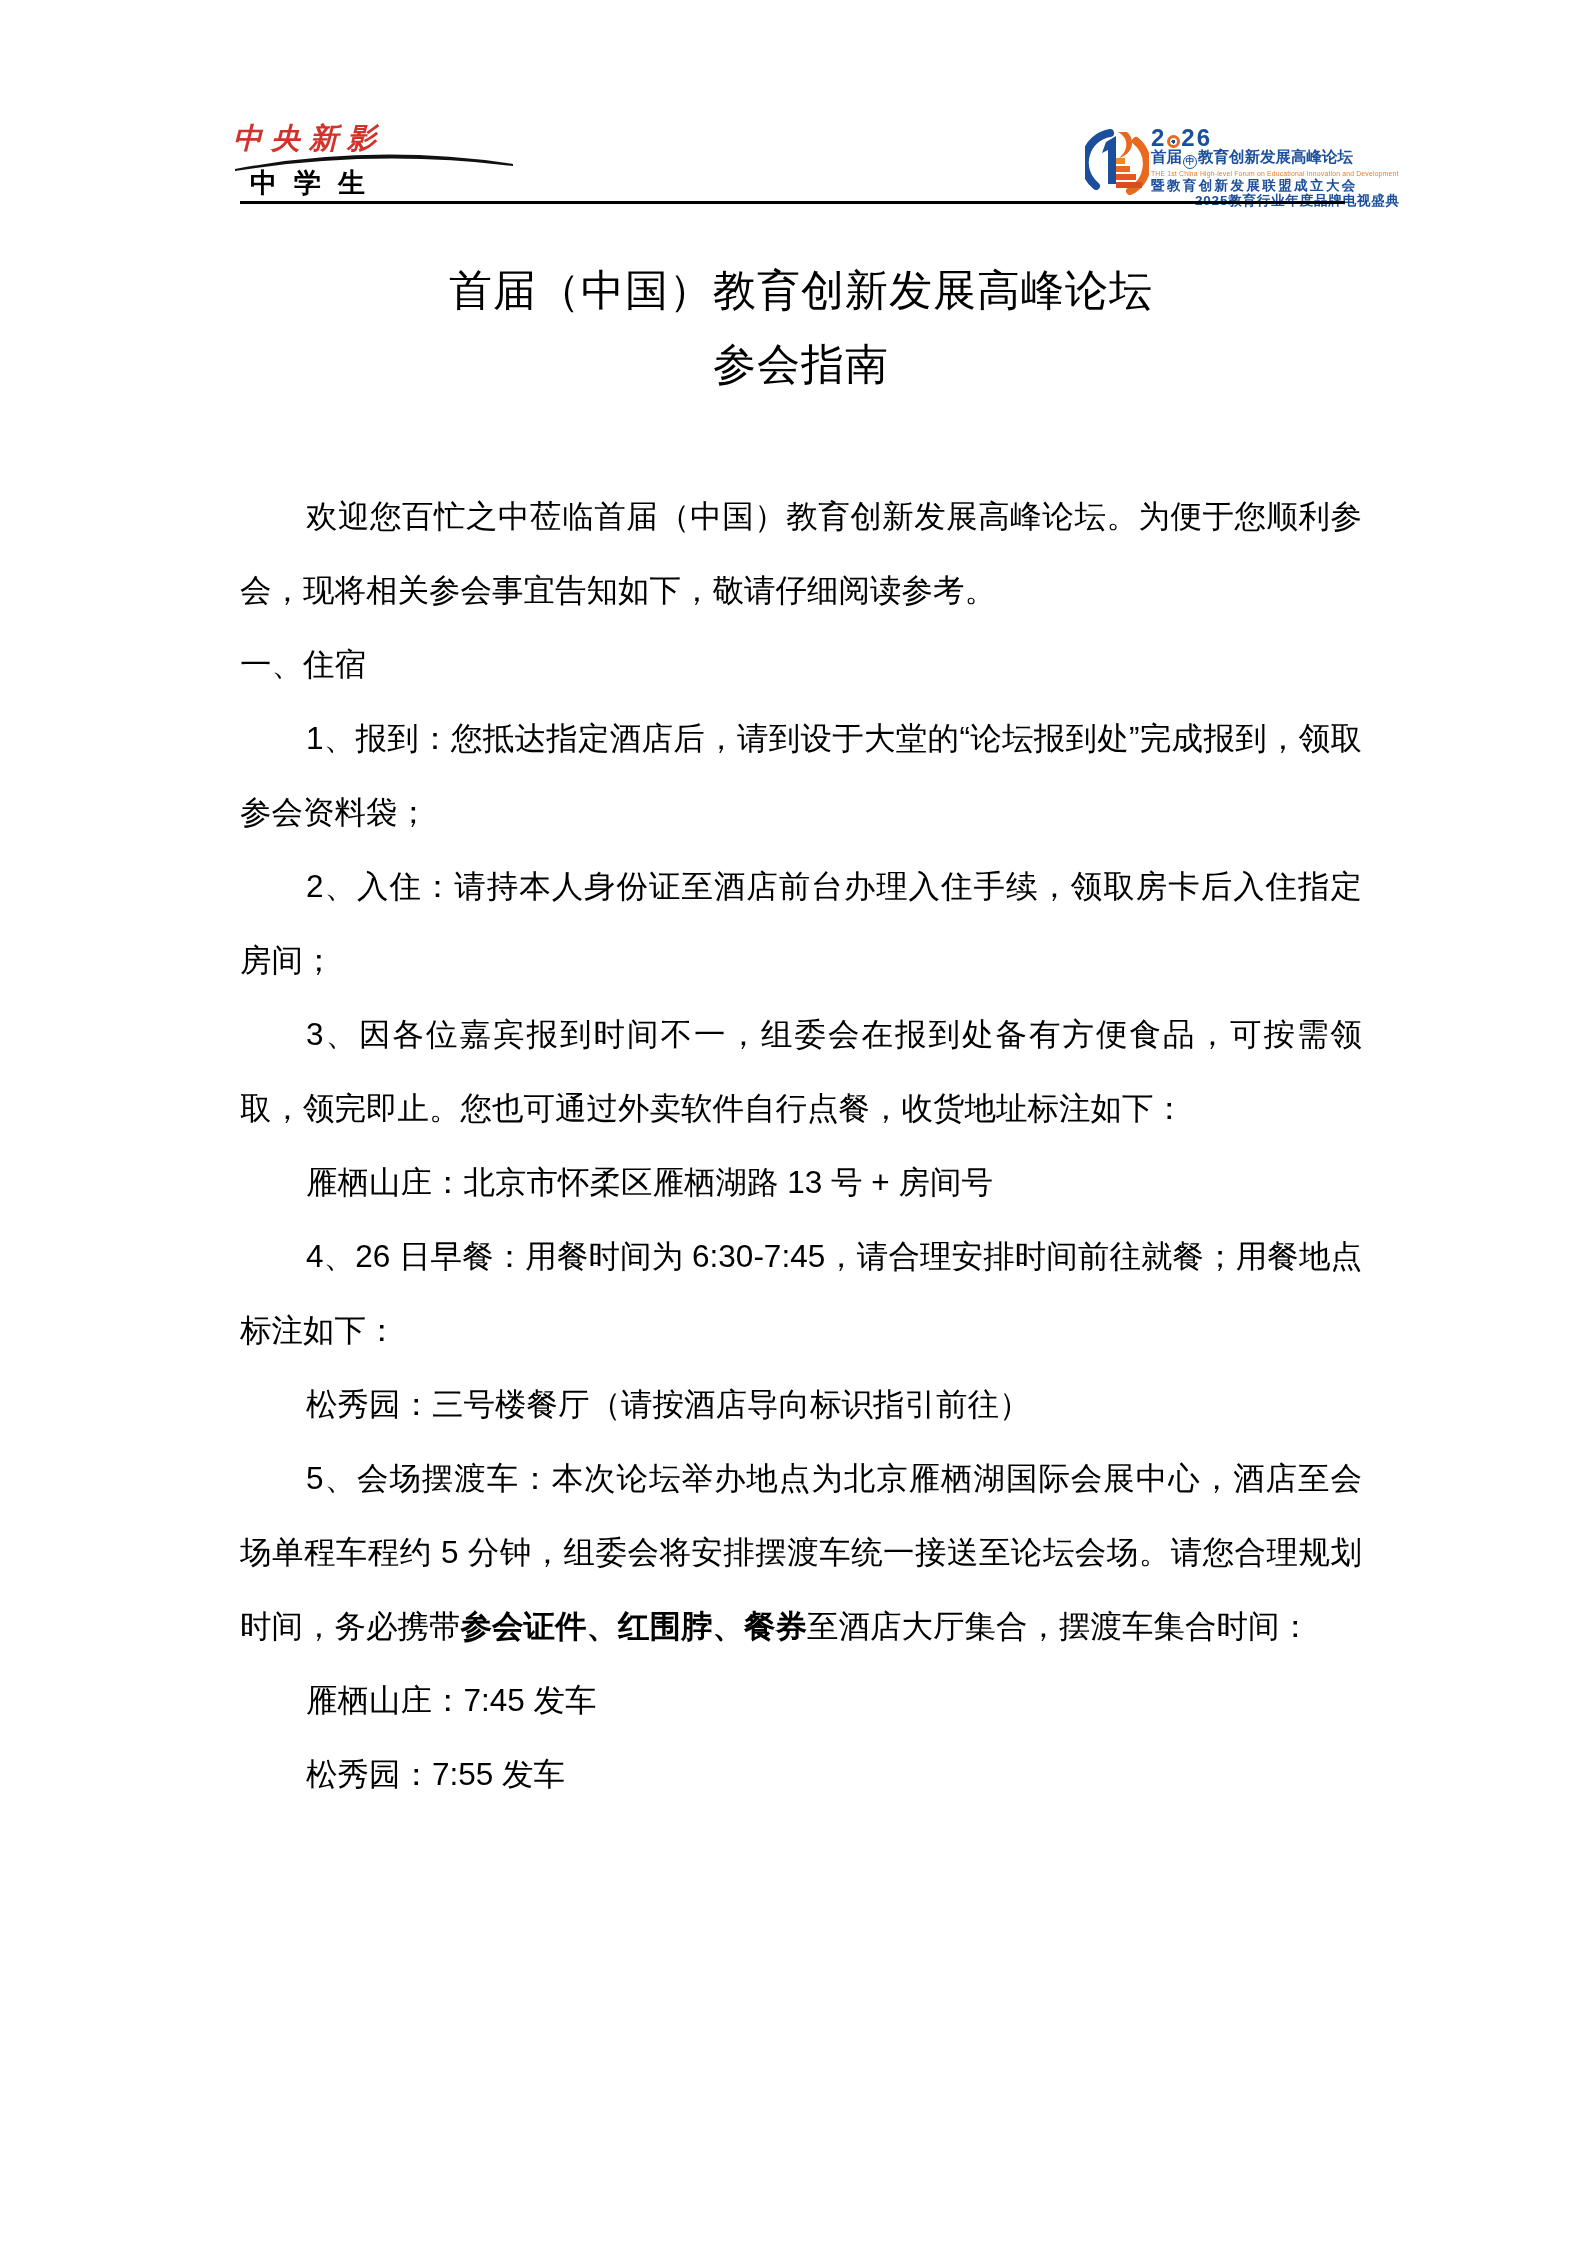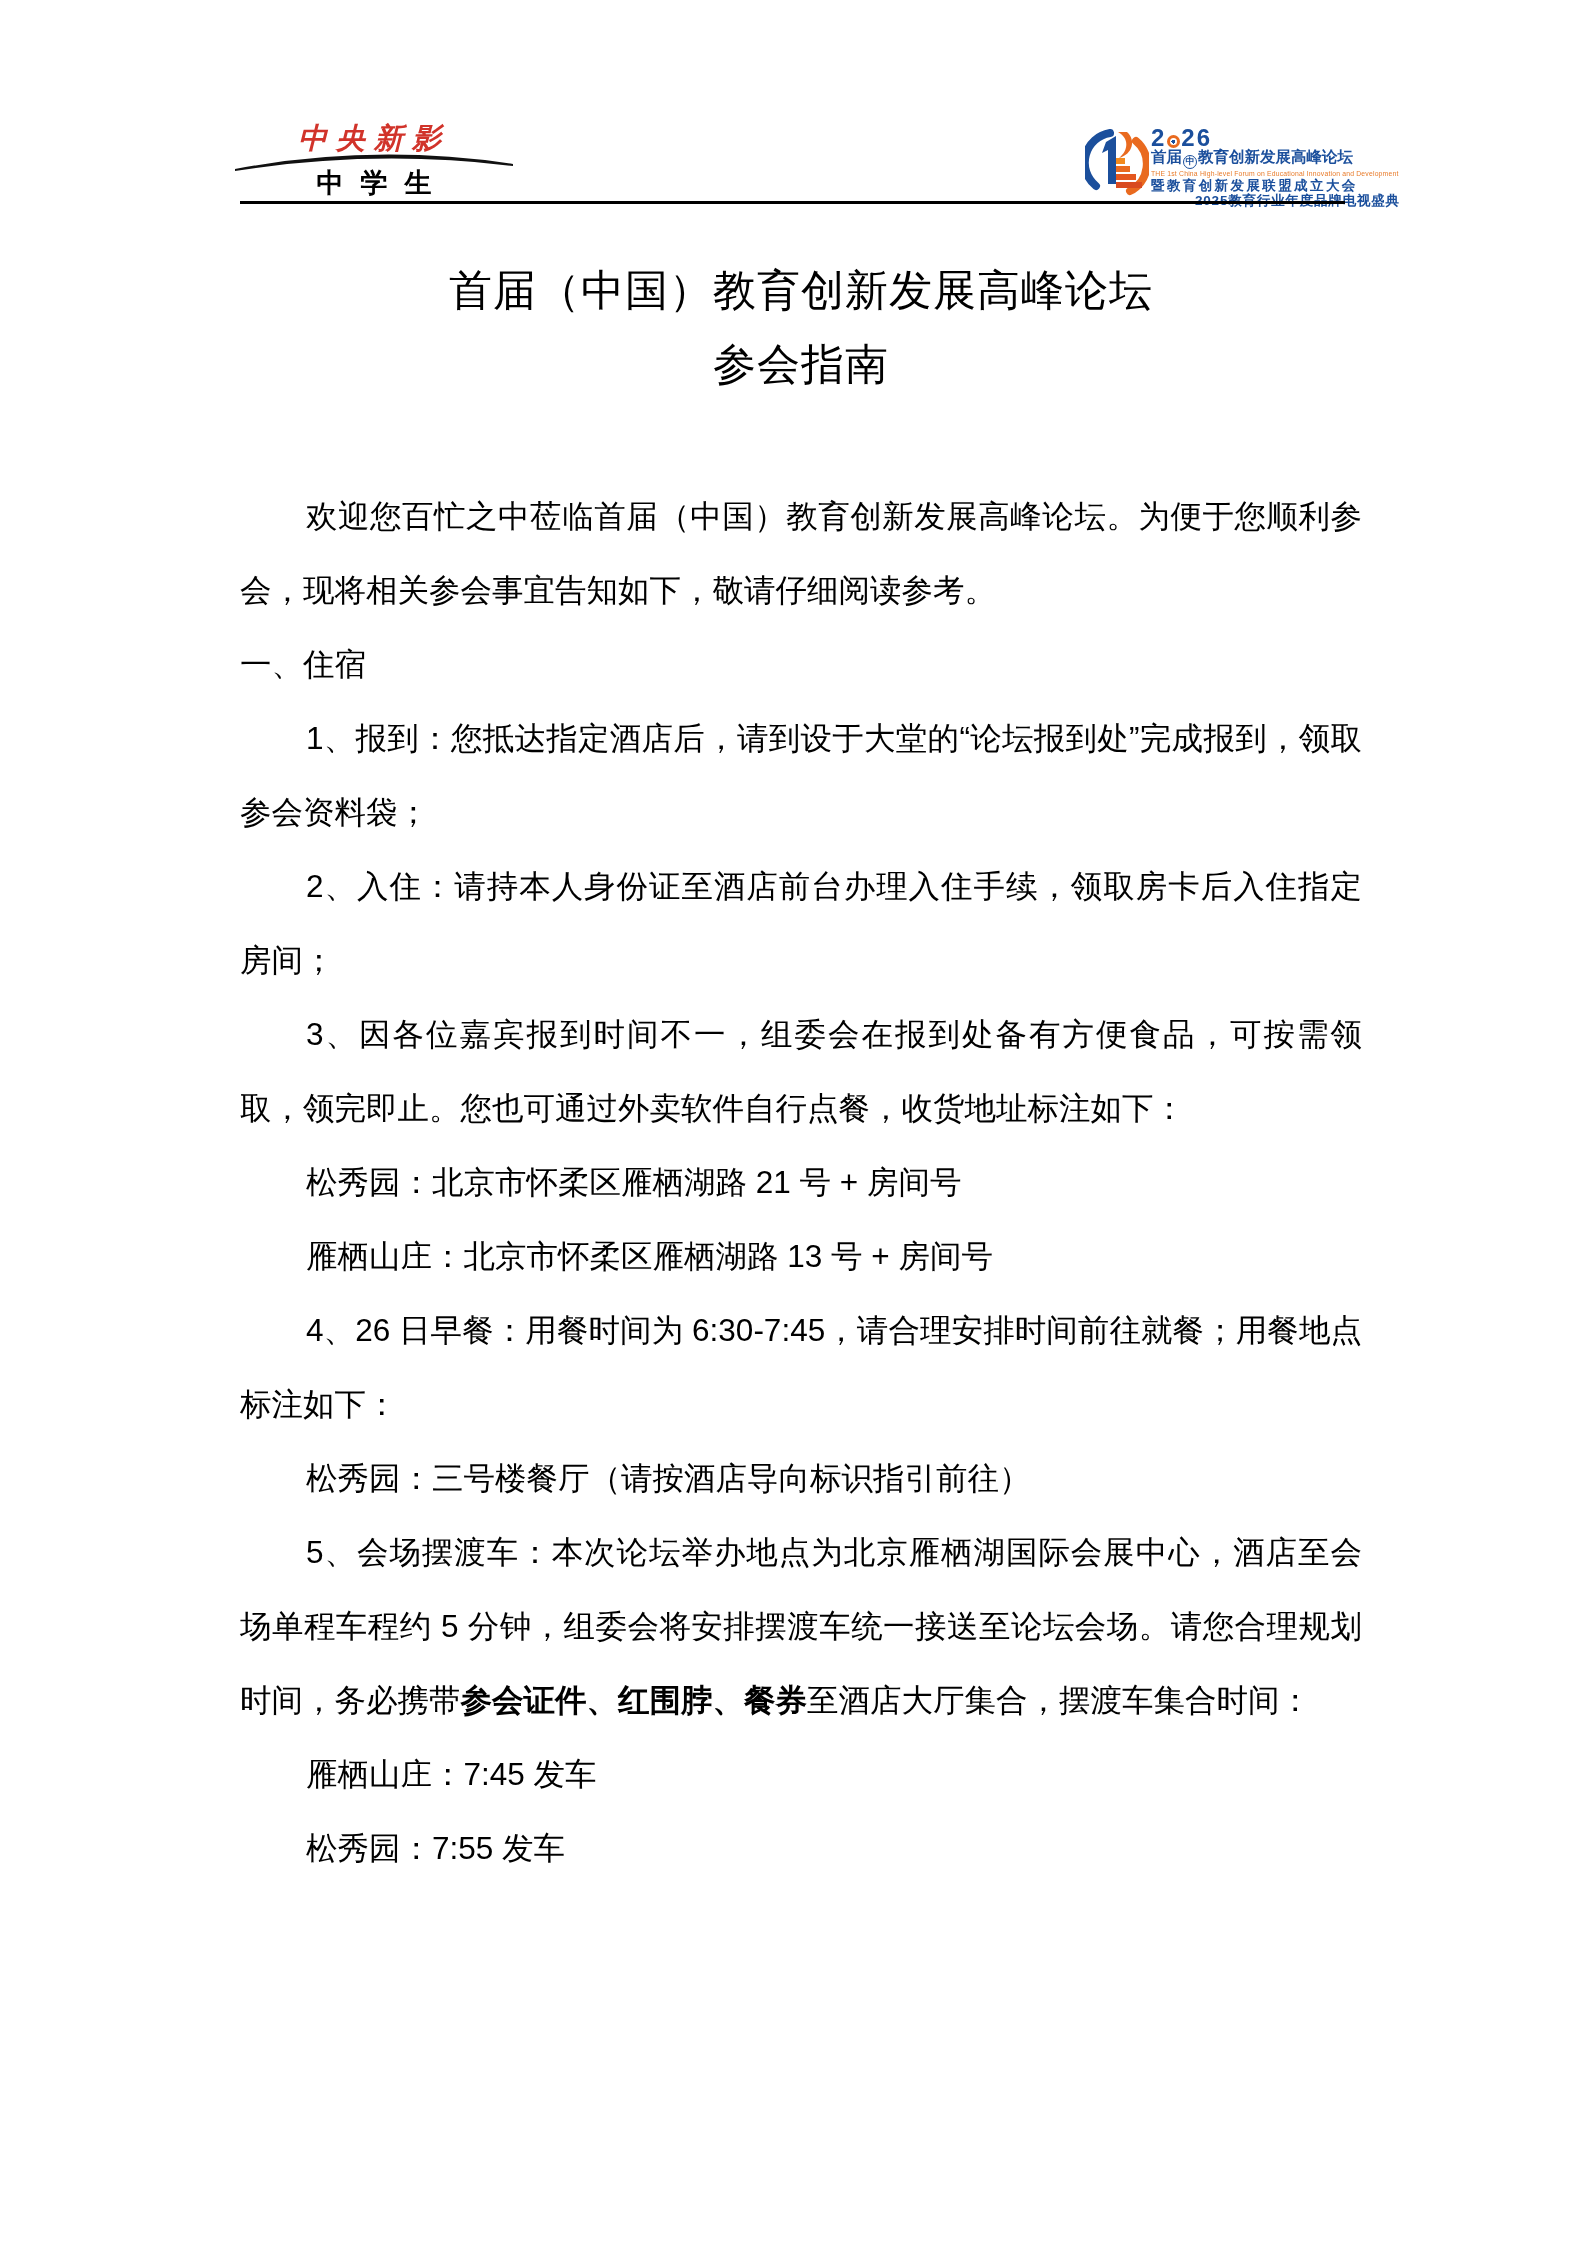--- a/index.html
+++ b/index.html
@@ -7,21 +7,21 @@
     position:relative;
     width:1587px; height:2245px;
     margin:0 auto;
     background:#ffffff;
     overflow:hidden;
     color:#000;
     font-family:"Liberation Sans","DejaVu Sans",sans-serif;
   }
 
   
-  .logo-left { position:absolute; left:233px; top:122px; width:282px; text-align:center; }
+  .logo-left { position:absolute; left:233px; top:122px; width:282px; text-align:left; }
   .logo-calligraphy {
     color:#d1332a; font-size:29px; font-weight:bold; font-style:italic;
     letter-spacing:9px; line-height:32px; white-space:nowrap;
     font-family:"Liberation Serif","DejaVu Serif",serif;
   }
   .logo-arc { display:block; width:282px; height:20px; margin:-2px 0 0 0; }
   .logo-sub {
     font-size:27px; font-weight:bold; letter-spacing:17px; text-indent:17px;
     line-height:28px; margin-top:-3px; white-space:nowrap;
   }
@@ -100,21 +100,20 @@
   <div class="doc">
     <h1 class="title">首届（中国）教育创新发展高峰论坛</h1>
     <h1 class="title">参会指南</h1>
 
     <div class="body-text">
       <p class="ind">欢迎您百忙之中莅临首届（中国）教育创新发展高峰论坛。为便于您顺利参会，现将相关参会事宜告知如下，敬请仔细阅读参考。</p>
       <p>一、住宿</p>
       <p class="ind">1、报到：您抵达指定酒店后，请到设于大堂的“论坛报到处”完成报到，领取参会资料袋；</p>
       <p class="ind">2、入住：请持本人身份证至酒店前台办理入住手续，领取房卡后入住指定房间；</p>
       <p class="ind">3、因各位嘉宾报到时间不一，组委会在报到处备有方便食品，可按需领取，领完即止。您也可通过外卖软件自行点餐，收货地址标注如下：</p>
-      <p class="ind">松秀园：北京市怀柔区雁栖湖路 21 号 + 房间号</p>
       <p class="ind">雁栖山庄：北京市怀柔区雁栖湖路 13 号 + 房间号</p>
       <p class="ind">4、26 日早餐：用餐时间为 6:30-7:45，请合理安排时间前往就餐；用餐地点标注如下：</p>
       <p class="ind">松秀园：三号楼餐厅（请按酒店导向标识指引前往）</p>
       <p class="ind"><span>5、会场摆渡车：本次论坛举办地点为北京雁栖湖国际会展中心，酒店至会场单程车程约 5 分钟，组委会将安排摆渡车统一接送至论坛会场。请您合理规划时间，务必携带</span><b>参会证件、红围脖、餐券</b><span>至酒店大厅集合，摆渡车集合时间：</span></p>
       <p class="ind">雁栖山庄：7:45 发车</p>
       <p class="ind">松秀园：7:55 发车</p>
     </div>
   </div>
 
 </div>

